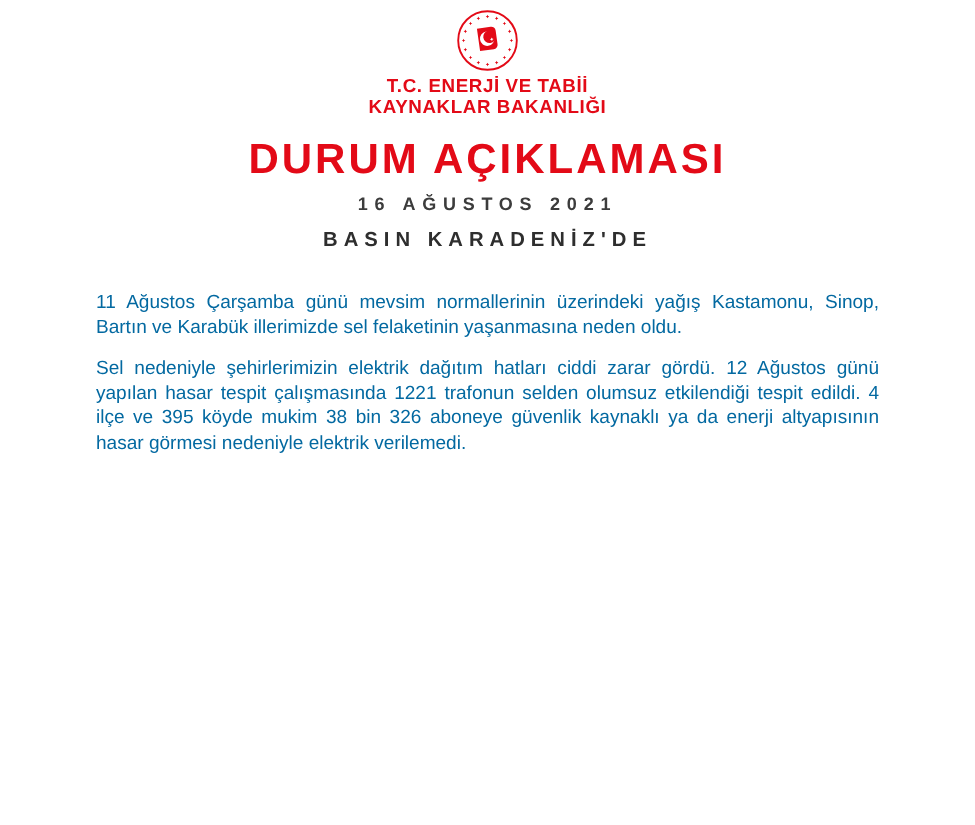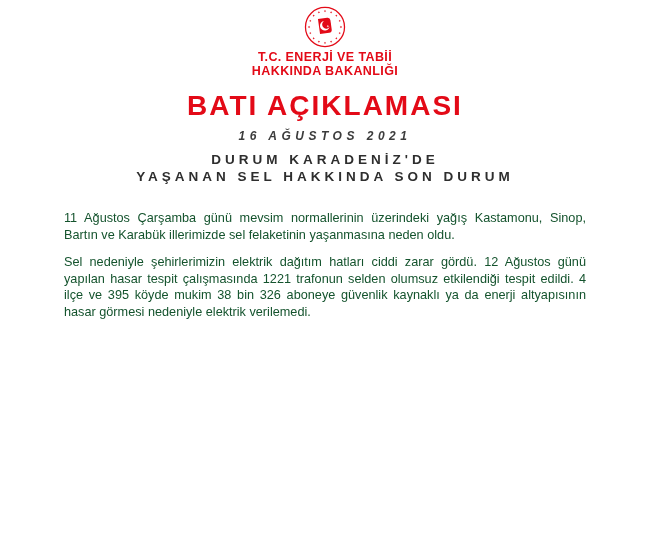--- a/index.html
+++ b/index.html
@@ -35,35 +35,34 @@
     line-height: 30px;
     letter-spacing: 2px;
   }
   .release-date {
     margin-top: 8px;
     text-align: center;
     color: #3c3c3c;
     font-weight: bold;
     font-size: 12px;
     letter-spacing: 4.5px;
-    font-style: italic;
   }
   .release-subtitle {
     margin-top: 8px;
     text-align: center;
     color: #2e2e2e;
     font-weight: bold;
     font-size: 13.5px;
     line-height: 17px;
     letter-spacing: 4px;
   }
   .body-text {
     width: 522px;
     margin: 25px auto 12px auto;
-    color: #14532d;
+    color: #0369a1;
     font-size: 12.7px;
     line-height: 16.5px;
     text-align: justify;
   }
   .body-text p { margin-bottom: 11px; }
   .body-text p:last-child { margin-bottom: 0; }
   .page-badge {
     position: absolute;
     top: 521px;
     left: 50%;
@@ -108,31 +107,30 @@
       </g>
       <g transform="rotate(-8 50 50)">
         <path d="M36,29 h22 a7,7 0 0 1 7,7 v22 a7,7 0 0 1 -7,7 h-22 z" fill="#E30A17"></path>
         <circle cx="50" cy="47" r="11.5" fill="#ffffff"></circle>
         <circle cx="54" cy="44.5" r="10" fill="#E30A17"></circle>
         <path transform="translate(57,49)" d="M0,-3 L0.9,-0.9 L3,0 L0.9,0.9 L0,3 L-0.9,0.9 L-3,0 L-0.9,-0.9 Z" fill="#ffffff"></path>
       </g>
     </svg>
     <div class="ministry-name">
       <div>T.C. ENERJİ VE TABİİ</div>
-      <div>HAKKINDA BAKANLIĞI</div>
+      <div>KAYNAKLAR BAKANLIĞI</div>
     </div>
   </div>
 
-  <h1 class="release-title">BATI AÇIKLAMASI</h1>
+  <h1 class="release-title">DURUM AÇIKLAMASI</h1>
 
   <div class="release-date">16 AĞUSTOS 2021</div>
 
   <div class="release-subtitle">
-    <div>DURUM KARADENİZ'DE</div>
-    <div>YAŞANAN SEL HAKKINDA SON DURUM</div>
+    <div>BASIN KARADENİZ'DE</div>
   </div>
 
   <div class="body-text">
     <p>11 Ağustos Çarşamba günü mevsim normallerinin üzerindeki yağış Kastamonu, Sinop, Bartın ve Karabük illerimizde sel felaketinin yaşanmasına neden oldu.</p>
     <p>Sel nedeniyle şehirlerimizin elektrik dağıtım hatları ciddi zarar gördü. 12 Ağustos günü yapılan hasar tespit çalışmasında 1221 trafonun selden olumsuz etkilendiği tespit edildi. 4 ilçe ve 395 köyde mukim 38 bin 326 aboneye güvenlik kaynaklı ya da enerji altyapısının hasar görmesi nedeniyle elektrik verilemedi.</p>
   </div>
 
   <div class="page-badge">
     <span>1</span>
   </div>

